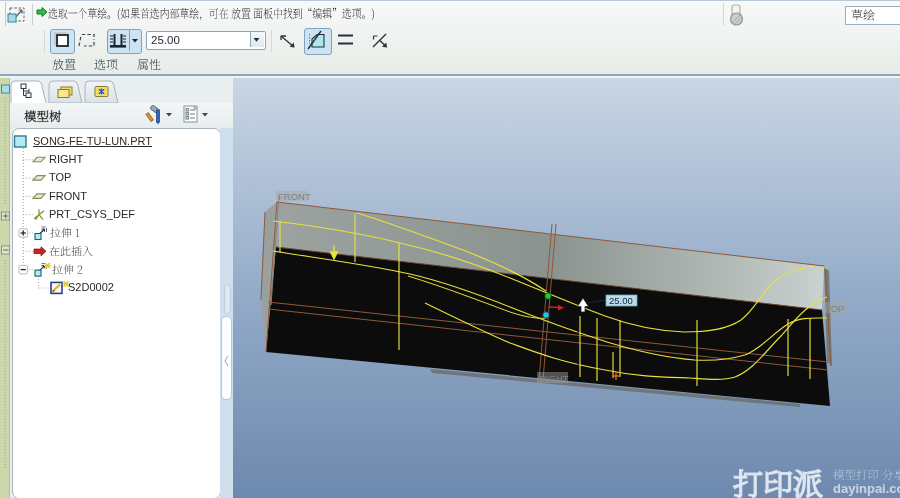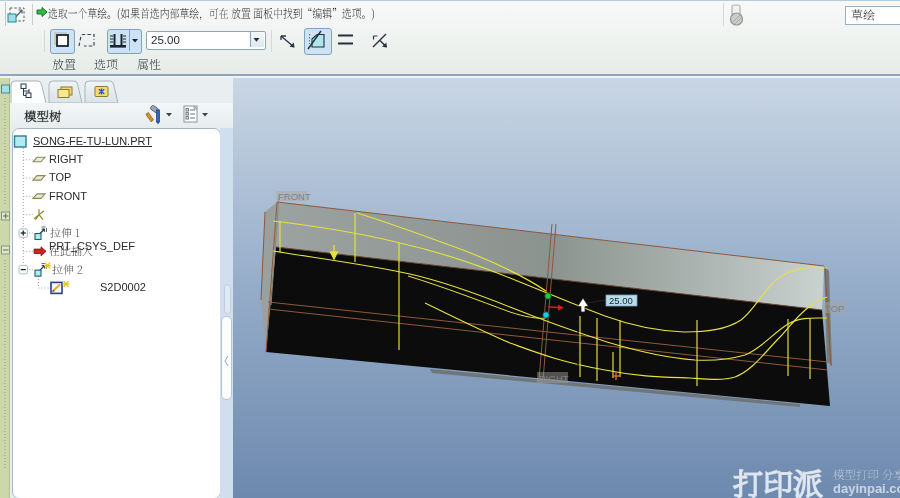--- a/index.html
+++ b/index.html
@@ -191,22 +191,22 @@
     <path d="M32 137.6 L39 137.6 M33 134.8 L38 140.4 M33 140.4 L38 134.8" stroke="#e8c820" stroke-width="1.4"></path>
     <rect x="39" y="154.4" width="11" height="11" fill="#f8f8f4" stroke="#28408a" stroke-width="1.6"></rect>
     <path d="M41 162.9 L48 156.4" stroke="#e0b020" stroke-width="2"></path>
     <path d="M40.5 163.5 l1.8 -1.2" stroke="#6a4a20" stroke-width="1.4"></path>
     <path d="M50.5 155.9 L57.5 155.9 M51.5 153.1 L56.5 158.7 M51.5 158.7 L56.5 153.1" stroke="#e8c820" stroke-width="1.4"></path>
   </svg>
 <div class="abs" style="left:33px;top:135.38px;font-size:11px;color:#2a2a2a;white-space:nowrap;text-decoration:underline;">SONG-FE-TU-LUN.PRT</div>
 <div class="abs" style="left:49px;top:152.98px;font-size:11px;color:#2a2a2a;white-space:nowrap;">RIGHT</div>
 <div class="abs" style="left:49px;top:171.28px;font-size:11px;color:#2a2a2a;white-space:nowrap;">TOP</div>
 <div class="abs" style="left:49px;top:189.58px;font-size:11px;color:#2a2a2a;white-space:nowrap;">FRONT</div>
-<div class="abs" style="left:49px;top:207.88px;font-size:11px;color:#2a2a2a;white-space:nowrap;margin-top:32px;">PRT_CSYS_DEF</div>
-<div class="abs" style="left:68px;top:281.08px;font-size:11px;color:#2a2a2a;white-space:nowrap;margin-left:32px;">S2D0002</div>
+<div class="abs" style="left:49px;top:207.88px;font-size:11px;color:#2a2a2a;white-space:nowrap;">PRT_CSYS_DEF</div>
+<div class="abs" style="left:68px;top:281.08px;font-size:11px;color:#2a2a2a;white-space:nowrap;">S2D0002</div>
 <svg style="position:absolute;left:0;top:0;overflow:visible" width="1" height="1">
     <path transform="translate(50 237)" d="M6.2 -9.1Q6.7 -8.9 7 -8.6Q7.3 -8.3 7.5 -8.1Q7.6 -7.8 7.6 -7.6Q7.7 -7.4 7.6 -7.3Q7.6 -7.2 7.5 -7.2Q7.3 -7.1 7.2 -7.2Q7.2 -7.5 7 -7.9Q6.8 -8.2 6.6 -8.5Q6.3 -8.8 6.1 -9L6.2 -9.1ZM9.7 -5.6Q9.7 -5.4 9.6 -5.4Q9.5 -5.3 9.3 -5.3Q9.1 -4.6 8.8 -3.6Q8.5 -2.7 8.2 -1.8Q7.8 -0.8 7.4 -0L7.2 -0Q7.4 -0.7 7.7 -1.4Q7.9 -2.1 8.1 -2.9Q8.3 -3.6 8.5 -4.4Q8.6 -5.1 8.7 -5.8L9.7 -5.6ZM5.2 -5.6Q5.7 -4.9 6 -4.2Q6.2 -3.6 6.4 -3Q6.5 -2.5 6.5 -2.1Q6.5 -1.6 6.4 -1.4Q6.3 -1.1 6.2 -1.1Q6.1 -1 6 -1.2Q6 -1.6 5.9 -2.1Q5.9 -2.6 5.7 -3.2Q5.6 -3.8 5.5 -4.4Q5.3 -5 5 -5.5L5.2 -5.6ZM9.8 -0.8Q9.8 -0.8 9.9 -0.7Q10 -0.6 10.1 -0.5Q10.3 -0.4 10.4 -0.3Q10.5 -0.2 10.7 -0.1Q10.6 0.1 10.4 0.1L3.9 0.1L3.8 -0.2L9.4 -0.2L9.8 -0.8ZM9.6 -7.3Q9.6 -7.3 9.7 -7.2Q9.8 -7.1 9.9 -7Q10 -6.9 10.2 -6.8Q10.3 -6.7 10.4 -6.6Q10.4 -6.5 10.3 -6.4Q10.3 -6.4 10.2 -6.4L4.7 -6.4L4.6 -6.7L9.2 -6.7L9.6 -7.3ZM0.4 -3.2Q0.7 -3.3 1.3 -3.6Q2 -3.9 2.7 -4.2Q3.5 -4.5 4.4 -4.9L4.4 -4.7Q3.8 -4.4 2.9 -3.9Q2.1 -3.4 1 -2.8Q0.9 -2.6 0.8 -2.6L0.4 -3.2ZM3.2 -9.1Q3.2 -9 3.1 -8.9Q3 -8.8 2.8 -8.8L2.8 -0.1Q2.8 0.1 2.7 0.3Q2.7 0.5 2.5 0.6Q2.2 0.7 1.8 0.8Q1.7 0.7 1.7 0.6Q1.6 0.5 1.5 0.4Q1.4 0.3 1.1 0.3Q0.9 0.2 0.5 0.2L0.5 -0Q0.5 -0 0.7 0Q0.9 0 1.1 0Q1.4 0.1 1.7 0.1Q1.9 0.1 2 0.1Q2.2 0.1 2.2 0Q2.3 -0 2.3 -0.2L2.3 -9.2L3.2 -9.1ZM3.8 -7.2Q3.8 -7.2 3.9 -7.1Q4 -7 4.2 -6.8Q4.4 -6.7 4.5 -6.5Q4.5 -6.4 4.2 -6.4L0.6 -6.4L0.5 -6.7L3.3 -6.7L3.8 -7.2ZM15.1 -5.1L20.7 -5.1L20.7 -4.8L15.1 -4.8L15.1 -5.1ZM15.1 -2.8L20.7 -2.8L20.7 -2.5L15.1 -2.5L15.1 -2.8ZM17.6 -9.2L18.5 -9.1Q18.5 -9 18.4 -8.9Q18.3 -8.8 18.1 -8.8L18.1 0.6Q18.1 0.6 18.1 0.7Q18 0.7 17.9 0.8Q17.8 0.8 17.7 0.8L17.6 0.8L17.6 -9.2ZM14.9 -7.4L14.9 -7.7L14.9 -7.7L15.4 -7.4L20.8 -7.4L20.8 -7.1L15.4 -7.1L15.4 -1.9Q15.4 -1.9 15.3 -1.8Q15.3 -1.8 15.2 -1.7Q15.1 -1.7 15 -1.7L14.9 -1.7L14.9 -7.4ZM20.5 -7.4L20.4 -7.4L20.7 -7.8L21.4 -7.2Q21.4 -7.1 21.3 -7.1Q21.1 -7 21 -7L21 -2Q21 -2 20.9 -1.9Q20.8 -1.9 20.7 -1.9Q20.6 -1.8 20.5 -1.8L20.5 -1.8L20.5 -7.4ZM13 -6L13.3 -6.4L13.8 -6.2Q13.8 -6.1 13.7 -6.1Q13.7 -6 13.5 -6L13.5 0.6Q13.5 0.6 13.5 0.7Q13.4 0.7 13.3 0.8Q13.2 0.8 13.1 0.8L13 0.8L13 -6ZM14 -9.2L14.9 -8.9Q14.8 -8.8 14.8 -8.7Q14.7 -8.7 14.5 -8.7Q14.1 -7.7 13.7 -6.8Q13.2 -5.8 12.7 -5Q12.2 -4.2 11.6 -3.6L11.4 -3.7Q11.9 -4.4 12.4 -5.2Q12.9 -6.1 13.3 -7.1Q13.7 -8.1 14 -9.2ZM25.8 -0L25.8 -0.3L27.4 -0.5L28 -0.5L29.5 -0.3L29.5 -0L25.8 -0ZM27.3 -0Q27.4 -1.3 27.4 -2.5L27.4 -7.4L25.7 -7.2L25.7 -7.5L27.9 -8.1L28.1 -7.9L28 -6.2L28 -2.5Q28 -1.9 28 -1.3Q28 -0.6 28 -0L27.3 -0Z" fill="#2a2a2a"></path>
   </svg>
 <svg style="position:absolute;left:0;top:0;overflow:visible" width="1" height="1">
     <path transform="translate(49 255.3)" d="M3.3 -4.6Q3.3 -4.5 3 -4.4L3 0.6Q3 0.6 3 0.7Q2.9 0.7 2.8 0.8Q2.7 0.8 2.6 0.8L2.5 0.8L2.5 -4.5L2.8 -4.8L3.3 -4.6ZM7.3 -6.2Q7.3 -6 7.2 -6Q7.2 -5.9 7 -5.9L7 0.1L6.5 0.1L6.5 -6.3L7.3 -6.2ZM5.7 -8.9Q5.6 -8.8 5.5 -8.8Q5.4 -8.7 5.2 -8.7Q4.9 -7.9 4.5 -7.1Q4.1 -6.2 3.5 -5.4Q3 -4.6 2.2 -3.8Q1.5 -3.1 0.6 -2.5L0.4 -2.7Q1.3 -3.3 2 -4Q2.6 -4.8 3.2 -5.7Q3.7 -6.5 4.1 -7.4Q4.5 -8.3 4.7 -9.2L5.7 -8.9ZM9.6 -0.6Q9.6 -0.6 9.7 -0.6Q9.8 -0.5 9.9 -0.4Q10.1 -0.3 10.2 -0.2Q10.4 -0 10.5 0.1Q10.4 0.3 10.2 0.3L3.5 0.3L3.4 -0.1L9.2 -0.1L9.6 -0.6ZM8.9 -4.3Q8.9 -4.3 9 -4.2Q9.1 -4.1 9.2 -4Q9.3 -3.9 9.5 -3.8Q9.6 -3.7 9.7 -3.6Q9.7 -3.5 9.6 -3.5Q9.5 -3.4 9.4 -3.4L4.2 -3.4L4.1 -3.8L8.5 -3.8L8.9 -4.3ZM9.5 -7.7Q9.5 -7.7 9.5 -7.6Q9.6 -7.5 9.8 -7.4Q9.9 -7.3 10 -7.2Q10.2 -7.1 10.3 -7Q10.3 -6.8 10 -6.8L0.9 -6.8L0.8 -7.1L9 -7.1L9.5 -7.7ZM17.6 -9.1L18.5 -9Q18.4 -8.9 18.4 -8.8Q18.3 -8.7 18.1 -8.7L18.1 -0.3Q18.1 -0.1 18.2 0Q18.2 0.1 18.6 0.1L19.5 0.1Q19.9 0.1 20.2 0.1Q20.4 0.1 20.5 0.1Q20.6 0.1 20.7 0Q20.7 -0 20.7 -0.1Q20.8 -0.2 20.8 -0.5Q20.9 -0.8 20.9 -1.2Q21 -1.6 21 -2L21.2 -2L21.2 -0Q21.4 0 21.4 0.1Q21.5 0.1 21.5 0.2Q21.5 0.4 21.4 0.4Q21.2 0.5 20.8 0.5Q20.4 0.6 19.6 0.6L18.5 0.6Q18.2 0.6 18 0.5Q17.7 0.4 17.7 0.3Q17.6 0.1 17.6 -0.1L17.6 -9.1ZM20.7 -6.8L21.4 -6.2Q21.3 -6.1 21.2 -6.1Q21.1 -6.1 21 -6.2Q20.2 -5.6 19.4 -5.2Q18.5 -4.7 17.8 -4.5L17.8 -4.7Q18.4 -5 19.2 -5.6Q20 -6.2 20.7 -6.8ZM12.6 -6.8L13.5 -6.7Q13.4 -6.6 13.3 -6.5Q13.3 -6.4 13 -6.4L13 -0.1L12.6 0.1L12.6 -6.8ZM14.5 -9.1L15.4 -9Q15.4 -8.9 15.3 -8.8Q15.2 -8.7 15 -8.7L15 -0.6L14.5 -0.4L14.5 -9.1ZM14.7 -5.5L16 -5.5L16.5 -6Q16.5 -6 16.6 -6Q16.7 -5.9 16.8 -5.8Q17 -5.7 17.1 -5.5Q17.2 -5.4 17.4 -5.3Q17.3 -5.1 17.1 -5.1L14.7 -5.1L14.7 -5.5ZM11.5 0Q11.9 -0 12.5 -0.2Q13 -0.3 13.8 -0.5Q14.5 -0.6 15.4 -0.9Q16.2 -1.1 17.1 -1.3L17.2 -1.1Q16.2 -0.8 15 -0.4Q13.7 0 12.1 0.5Q12 0.7 11.9 0.8L11.5 0ZM22.5 -6.8L25.2 -6.8L25.6 -7.3Q25.6 -7.3 25.6 -7.3Q25.7 -7.2 25.8 -7.1Q26 -7 26.1 -6.9Q26.2 -6.8 26.3 -6.7Q26.3 -6.5 26.1 -6.5L22.6 -6.5L22.5 -6.8ZM25.9 -6.5L31.3 -6.5L31.7 -7.1Q31.7 -7.1 31.8 -7Q31.9 -7 32 -6.9Q32.1 -6.8 32.3 -6.6Q32.4 -6.5 32.5 -6.4Q32.5 -6.2 32.3 -6.2L26 -6.2L25.9 -6.5ZM24.1 -9.2L25 -9.1Q25 -9 24.9 -8.9Q24.8 -8.8 24.6 -8.8L24.6 -0.1Q24.6 0.2 24.6 0.3Q24.5 0.5 24.3 0.6Q24.2 0.7 23.8 0.8Q23.7 0.7 23.7 0.6Q23.6 0.5 23.5 0.4Q23.4 0.3 23.2 0.3Q23 0.2 22.7 0.2L22.7 0Q22.7 0 22.9 0Q23 0 23.2 0.1Q23.4 0.1 23.6 0.1Q23.8 0.1 23.9 0.1Q24 0.1 24.1 0Q24.1 -0 24.1 -0.1L24.1 -9.2ZM22.4 -3.5Q22.7 -3.6 23.3 -3.8Q23.8 -3.9 24.5 -4.2Q25.2 -4.4 26 -4.6L26 -4.5Q25.5 -4.2 24.7 -3.9Q24 -3.5 23 -3.1Q23 -2.9 22.8 -2.8L22.4 -3.5ZM31.5 -9.1L32.1 -8.6Q32 -8.5 31.9 -8.5Q31.8 -8.5 31.6 -8.6Q30.9 -8.4 30 -8.2Q29.1 -8 28.1 -7.8Q27.2 -7.7 26.2 -7.6L26.1 -7.8Q26.8 -7.9 27.6 -8Q28.3 -8.2 29.1 -8.4Q29.8 -8.6 30.4 -8.8Q31.1 -8.9 31.5 -9.1ZM26.2 -5L27.1 -4.7Q27 -4.5 26.7 -4.5L26.7 0.6Q26.7 0.7 26.6 0.7Q26.5 0.8 26.2 0.8L26.2 0.8L26.2 -5ZM26.4 -2.6L27.3 -2.6L27.7 -3.1Q27.7 -3.1 27.8 -3Q28 -2.9 28.1 -2.7Q28.3 -2.6 28.4 -2.5Q28.4 -2.3 28.2 -2.3L26.4 -2.3L26.4 -2.6ZM29.9 -4.8L31.8 -4.8L31.8 -4.5L30 -4.5L29.9 -4.8ZM29.9 -2.6L31.8 -2.6L31.8 -2.3L30 -2.3L29.9 -2.6ZM31.6 -4.8L31.5 -4.8L31.8 -5.1L32.5 -4.6Q32.5 -4.5 32.3 -4.5Q32.2 -4.4 32.1 -4.4L32.1 0.5Q32.1 0.5 32 0.6Q31.9 0.6 31.8 0.7Q31.7 0.7 31.7 0.7L31.6 0.7L31.6 -4.8ZM26.3 -0.4L31.8 -0.4L31.8 -0L26.3 -0L26.3 -0.4ZM28.1 -5.5L28.7 -5Q28.6 -4.9 28.4 -5Q28.1 -4.9 27.6 -4.7Q27.1 -4.5 26.7 -4.4L26.6 -4.5Q26.8 -4.7 27.1 -4.8Q27.4 -5 27.7 -5.2Q27.9 -5.4 28.1 -5.5ZM28.9 -8.2L29.4 -8.3L29.4 -0.1Q29.4 -0.1 29.3 -0.1Q29.1 -0.1 29 -0.1L28.9 -0.1L28.9 -8.2ZM38.6 -6.6Q38.3 -5.1 37.6 -3.7Q36.9 -2.3 35.9 -1.2Q34.9 -0 33.6 0.9L33.4 0.7Q34.3 0 35.1 -0.8Q35.9 -1.7 36.5 -2.7Q37.1 -3.8 37.6 -5Q38 -6.1 38.2 -7.5L38.6 -6.6ZM38.1 -7.8Q38.1 -7.9 37.9 -8Q37.8 -8.1 37.5 -8.3Q37.3 -8.4 37 -8.5Q36.7 -8.6 36.4 -8.7Q36.5 -8.8 36.5 -8.9Q36.6 -9 36.7 -9Q36.7 -9.1 36.8 -9.2Q37.2 -9 37.5 -8.7Q37.9 -8.5 38.2 -8.3Q38.4 -8 38.5 -7.7Q38.7 -6.4 39.1 -5.1Q39.6 -3.9 40.2 -2.8Q40.9 -1.7 41.8 -0.9Q42.6 -0.1 43.7 0.4L43.6 0.5Q43.5 0.5 43.3 0.6Q43.1 0.7 43 0.8Q42.1 0.3 41.3 -0.6Q40.5 -1.4 39.8 -2.5Q39.2 -3.7 38.8 -5Q38.3 -6.3 38.1 -7.8Z" fill="#2a2a2a"></path>
   </svg>
 <svg style="position:absolute;left:0;top:0;overflow:visible" width="1" height="1">
     <path transform="translate(52 273.6)" d="M6.2 -9.1Q6.7 -8.9 7 -8.6Q7.3 -8.3 7.5 -8.1Q7.6 -7.8 7.6 -7.6Q7.7 -7.4 7.6 -7.3Q7.6 -7.2 7.5 -7.2Q7.3 -7.1 7.2 -7.2Q7.2 -7.5 7 -7.9Q6.8 -8.2 6.6 -8.5Q6.3 -8.8 6.1 -9L6.2 -9.1ZM9.7 -5.6Q9.7 -5.4 9.6 -5.4Q9.5 -5.3 9.3 -5.3Q9.1 -4.6 8.8 -3.6Q8.5 -2.7 8.2 -1.8Q7.8 -0.8 7.4 -0L7.2 -0Q7.4 -0.7 7.7 -1.4Q7.9 -2.1 8.1 -2.9Q8.3 -3.6 8.5 -4.4Q8.6 -5.1 8.7 -5.8L9.7 -5.6ZM5.2 -5.6Q5.7 -4.9 6 -4.2Q6.2 -3.6 6.4 -3Q6.5 -2.5 6.5 -2.1Q6.5 -1.6 6.4 -1.4Q6.3 -1.1 6.2 -1.1Q6.1 -1 6 -1.2Q6 -1.6 5.9 -2.1Q5.9 -2.6 5.7 -3.2Q5.6 -3.8 5.5 -4.4Q5.3 -5 5 -5.5L5.2 -5.6ZM9.8 -0.8Q9.8 -0.8 9.9 -0.7Q10 -0.6 10.1 -0.5Q10.3 -0.4 10.4 -0.3Q10.5 -0.2 10.7 -0.1Q10.6 0.1 10.4 0.1L3.9 0.1L3.8 -0.2L9.4 -0.2L9.8 -0.8ZM9.6 -7.3Q9.6 -7.3 9.7 -7.2Q9.8 -7.1 9.9 -7Q10 -6.9 10.2 -6.8Q10.3 -6.7 10.4 -6.6Q10.4 -6.5 10.3 -6.4Q10.3 -6.4 10.2 -6.4L4.7 -6.4L4.6 -6.7L9.2 -6.7L9.6 -7.3ZM0.4 -3.2Q0.7 -3.3 1.3 -3.6Q2 -3.9 2.7 -4.2Q3.5 -4.5 4.4 -4.9L4.4 -4.7Q3.8 -4.4 2.9 -3.9Q2.1 -3.4 1 -2.8Q0.9 -2.6 0.8 -2.6L0.4 -3.2ZM3.2 -9.1Q3.2 -9 3.1 -8.9Q3 -8.8 2.8 -8.8L2.8 -0.1Q2.8 0.1 2.7 0.3Q2.7 0.5 2.5 0.6Q2.2 0.7 1.8 0.8Q1.7 0.7 1.7 0.6Q1.6 0.5 1.5 0.4Q1.4 0.3 1.1 0.3Q0.9 0.2 0.5 0.2L0.5 -0Q0.5 -0 0.7 0Q0.9 0 1.1 0Q1.4 0.1 1.7 0.1Q1.9 0.1 2 0.1Q2.2 0.1 2.2 0Q2.3 -0 2.3 -0.2L2.3 -9.2L3.2 -9.1ZM3.8 -7.2Q3.8 -7.2 3.9 -7.1Q4 -7 4.2 -6.8Q4.4 -6.7 4.5 -6.5Q4.5 -6.4 4.2 -6.4L0.6 -6.4L0.5 -6.7L3.3 -6.7L3.8 -7.2ZM15.1 -5.1L20.7 -5.1L20.7 -4.8L15.1 -4.8L15.1 -5.1ZM15.1 -2.8L20.7 -2.8L20.7 -2.5L15.1 -2.5L15.1 -2.8ZM17.6 -9.2L18.5 -9.1Q18.5 -9 18.4 -8.9Q18.3 -8.8 18.1 -8.8L18.1 0.6Q18.1 0.6 18.1 0.7Q18 0.7 17.9 0.8Q17.8 0.8 17.7 0.8L17.6 0.8L17.6 -9.2ZM14.9 -7.4L14.9 -7.7L14.9 -7.7L15.4 -7.4L20.8 -7.4L20.8 -7.1L15.4 -7.1L15.4 -1.9Q15.4 -1.9 15.3 -1.8Q15.3 -1.8 15.2 -1.7Q15.1 -1.7 15 -1.7L14.9 -1.7L14.9 -7.4ZM20.5 -7.4L20.4 -7.4L20.7 -7.8L21.4 -7.2Q21.4 -7.1 21.3 -7.1Q21.1 -7 21 -7L21 -2Q21 -2 20.9 -1.9Q20.8 -1.9 20.7 -1.9Q20.6 -1.8 20.5 -1.8L20.5 -1.8L20.5 -7.4ZM13 -6L13.3 -6.4L13.8 -6.2Q13.8 -6.1 13.7 -6.1Q13.7 -6 13.5 -6L13.5 0.6Q13.5 0.6 13.5 0.7Q13.4 0.7 13.3 0.8Q13.2 0.8 13.1 0.8L13 0.8L13 -6ZM14 -9.2L14.9 -8.9Q14.8 -8.8 14.8 -8.7Q14.7 -8.7 14.5 -8.7Q14.1 -7.7 13.7 -6.8Q13.2 -5.8 12.7 -5Q12.2 -4.2 11.6 -3.6L11.4 -3.7Q11.9 -4.4 12.4 -5.2Q12.9 -6.1 13.3 -7.1Q13.7 -8.1 14 -9.2ZM25.6 -0L25.6 -0.5Q26.1 -1.2 26.7 -1.8Q27.2 -2.5 27.6 -2.9Q28.2 -3.7 28.6 -4.2Q28.9 -4.7 29.1 -5.2Q29.2 -5.6 29.2 -6.1Q29.2 -6.9 28.8 -7.3Q28.4 -7.8 27.6 -7.8Q27.3 -7.8 27 -7.7Q26.7 -7.6 26.3 -7.4L26.7 -7.7L26.4 -6.7Q26.3 -6.4 26.2 -6.3Q26.1 -6.2 26 -6.2Q25.8 -6.2 25.7 -6.3Q25.6 -6.4 25.6 -6.5Q25.7 -7 26 -7.4Q26.3 -7.7 26.8 -7.9Q27.3 -8.1 27.8 -8.1Q28.9 -8.1 29.4 -7.6Q30 -7 30 -6.1Q30 -5.6 29.7 -5.1Q29.5 -4.6 29.1 -4Q28.6 -3.4 27.8 -2.6Q27.6 -2.4 27.4 -2.1Q27.1 -1.7 26.7 -1.3Q26.3 -0.9 25.9 -0.5L26 -0.8L26 -0.6L30.3 -0.6L30.3 -0L25.6 -0Z" fill="#2a2a2a"></path>
   </svg>
 <svg style="position:absolute;left:0;top:0;overflow:visible" width="1" height="1">

